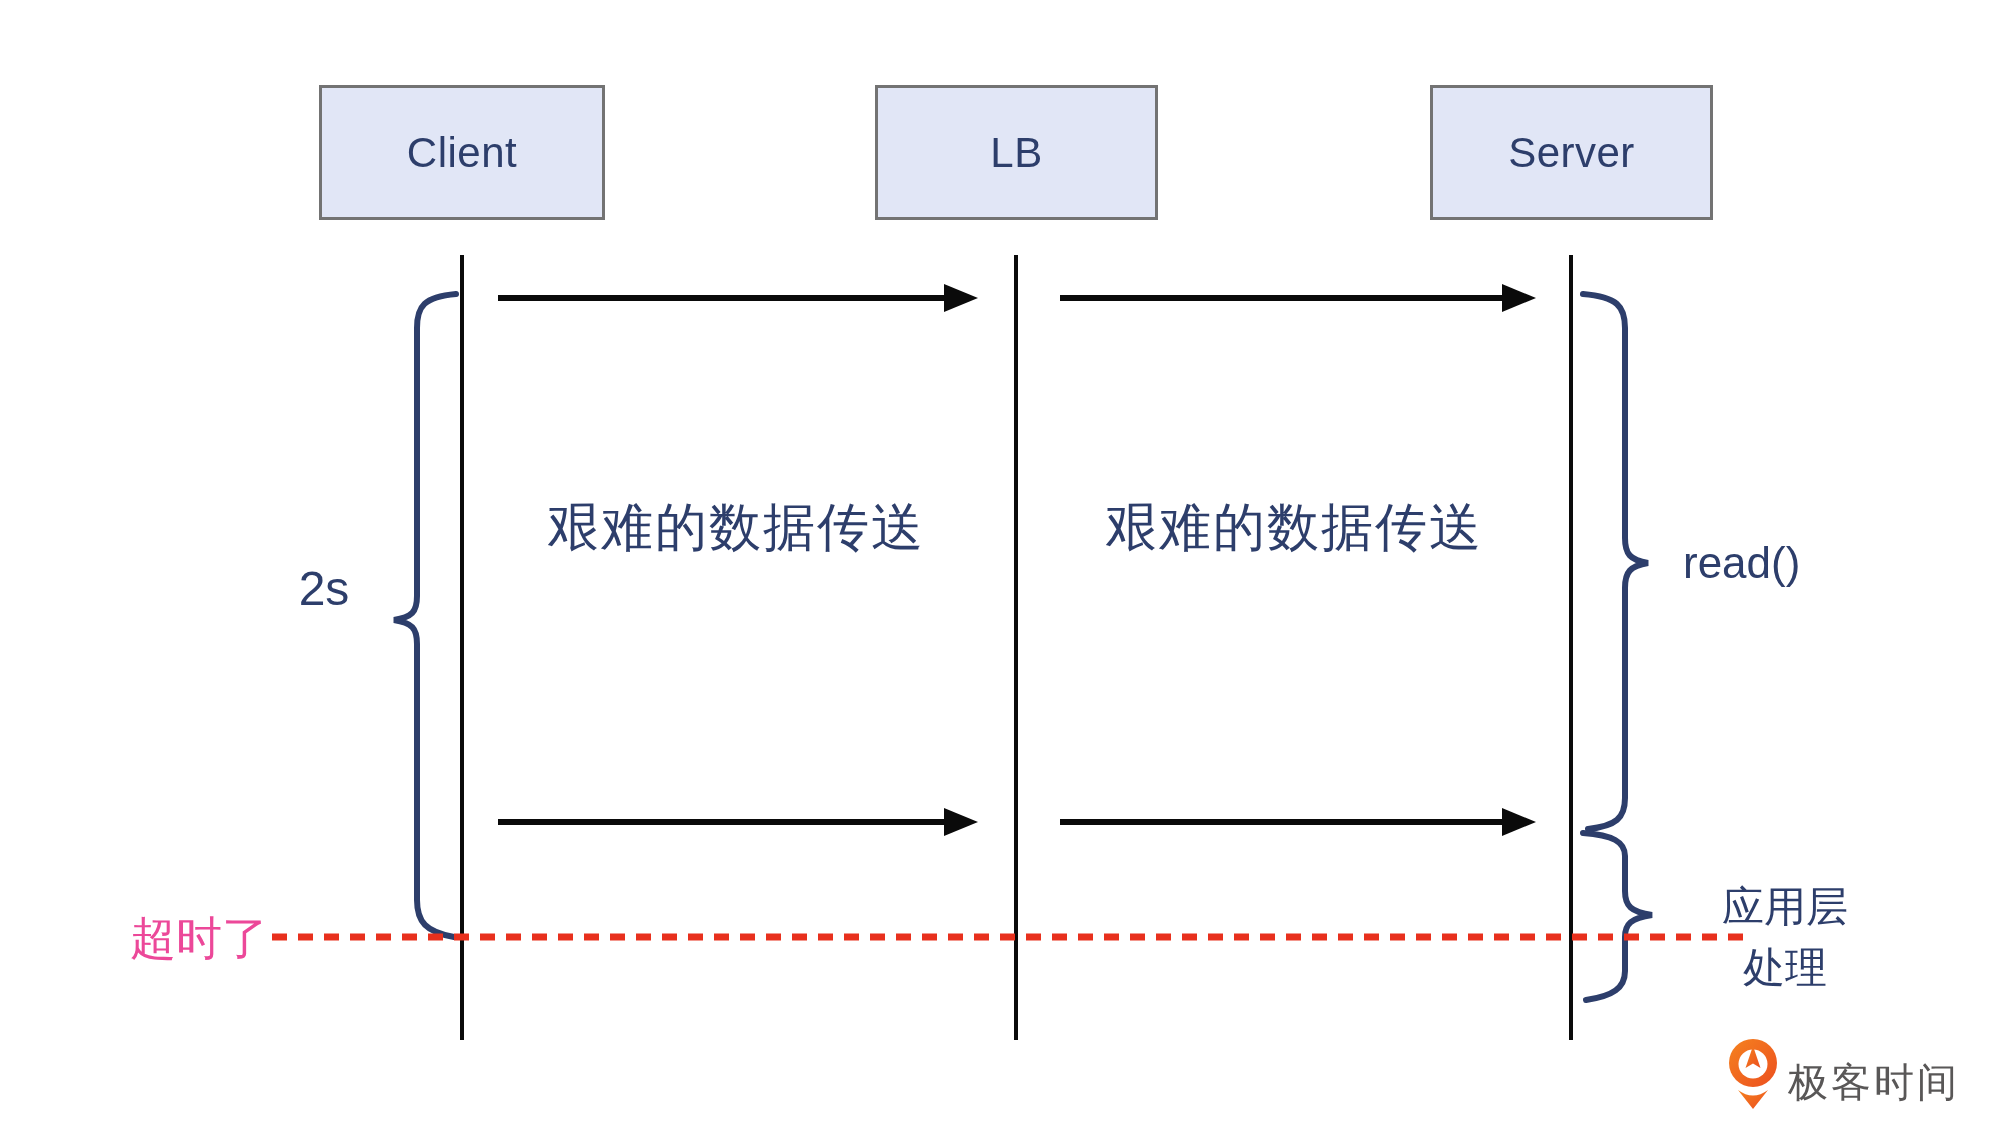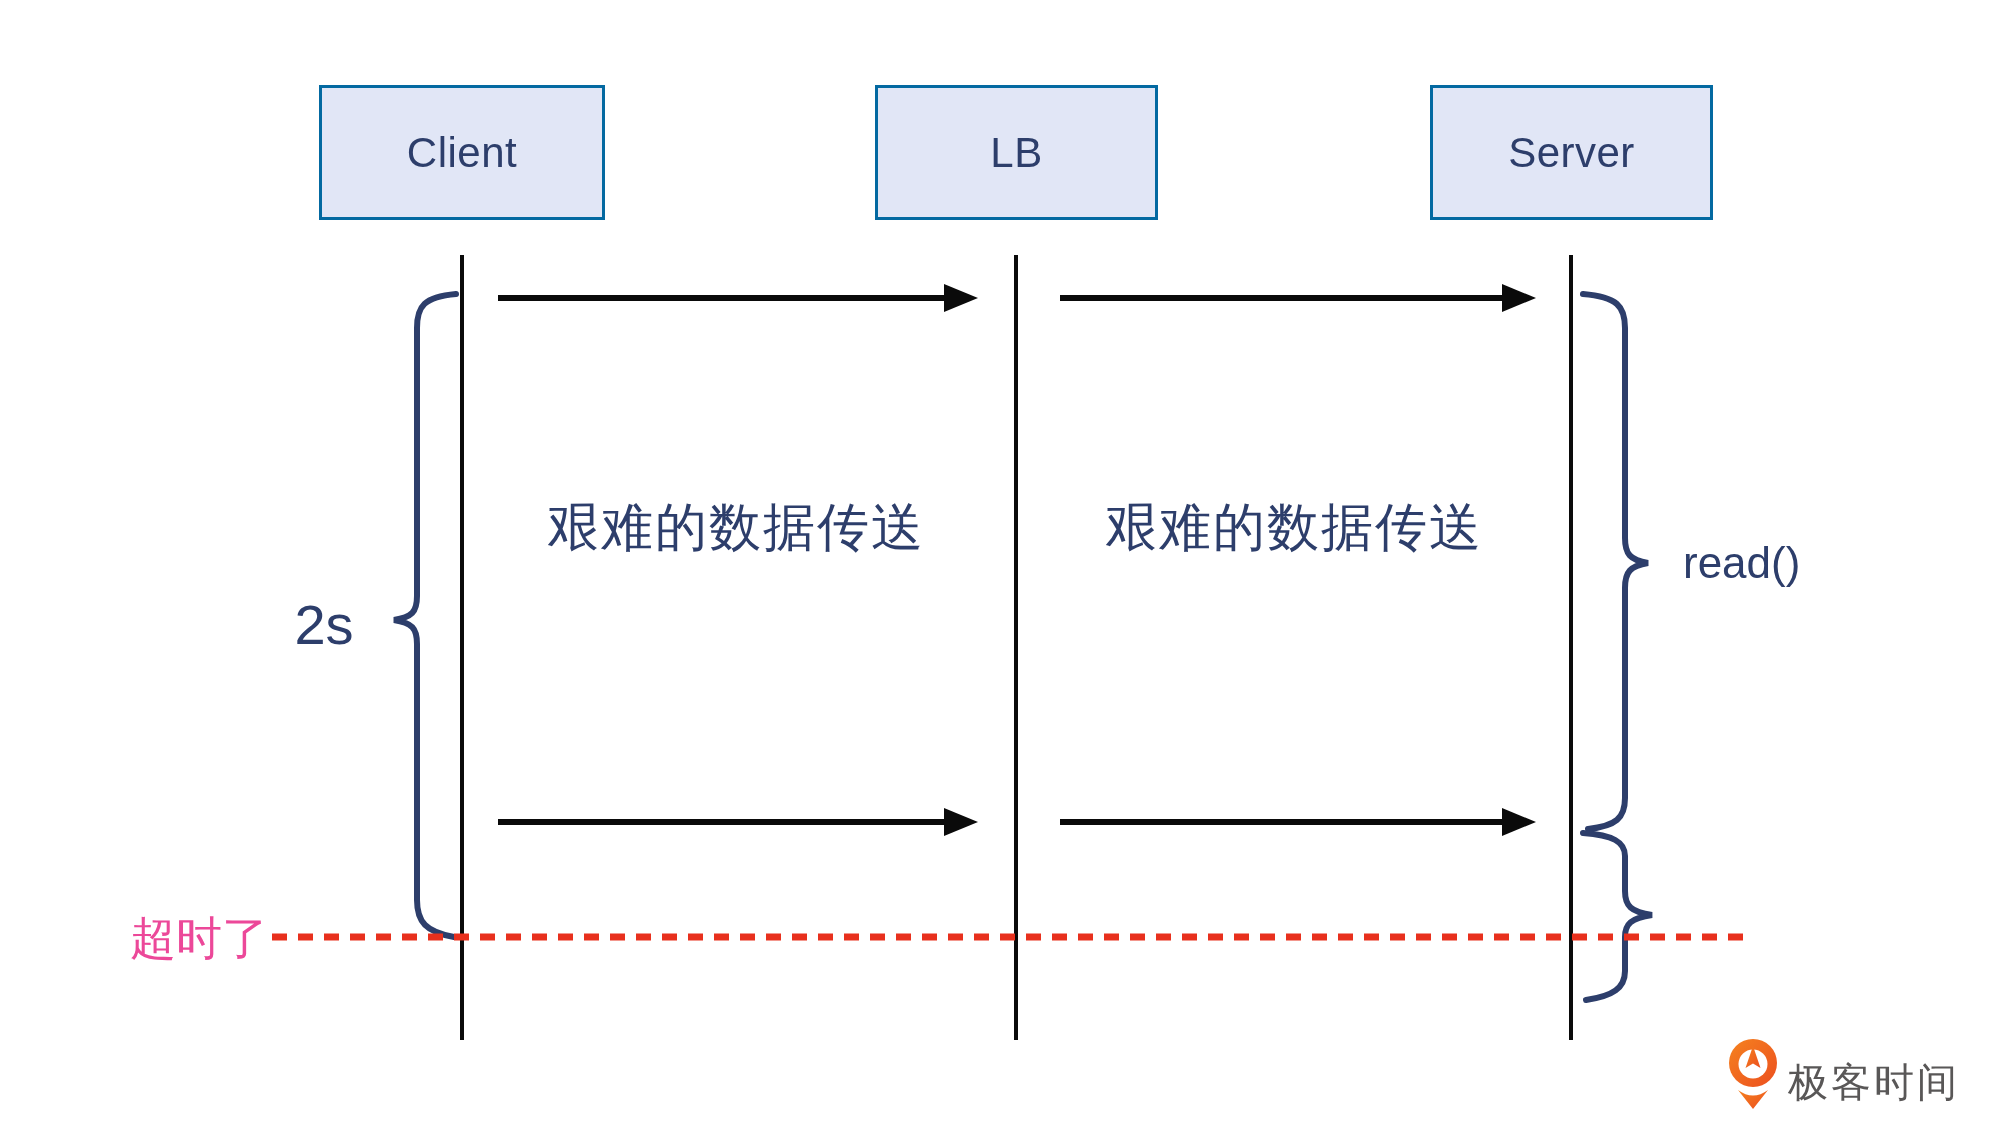--- a/index.html
+++ b/index.html
@@ -18,21 +18,21 @@
   .layer-svg {
     position: absolute;
     left: 0; top: 0;
     width: 2000px; height: 1125px;
   }
   .actor-box {
     position: absolute;
     top: 85px;
     height: 135px;
     background: #e1e6f6;
-    border: 3px solid #0369a1;
+    border: 3px solid #737373;
     box-sizing: border-box;
     display: flex;
     align-items: center;
     justify-content: center;
   }
   .actor-label {
     color: #2d3e6b;
     font-size: 42px;
     letter-spacing: 0.5px;
   }
@@ -46,24 +46,24 @@
     color: #2d3e6b;
     font-size: 52px;
     letter-spacing: 2px;
     white-space: nowrap;
   }
   .msg-1 { left: 736px;  top: 528px; }
   .msg-2 { left: 1294px; top: 528px; }
 
   .duration-label {
     position: absolute;
-    left: 324px; top: 624px;
+    left: 324px; top: 588px;
     transform: translate(-50%, -50%);
     color: #2d3e6b;
-    font-size: 56px;
+    font-size: 48px;
   }
   .read-label {
     position: absolute;
     left: 1683px; top: 563px;
     transform: translateY(-50%);
     color: #2d3e6b;
     font-size: 44px;
     white-space: nowrap;
   }
   .timeout-label {
@@ -153,20 +153,24 @@
   <div class="actor-box box-server">
     <span class="actor-label">Server</span>
   </div>
 
   <div class="msg-label msg-1">艰难的数据传送</div>
   <div class="msg-label msg-2">艰难的数据传送</div>
 
   <div class="duration-label">2s</div>
   <div class="read-label">read()</div>
   <div class="timeout-label">超时了</div>
+  <div class="applayer-label">
+    <div>应用层</div>
+    <div>处理</div>
+  </div>
 
   <div class="brand">
     <svg class="brand-icon" viewBox="0 0 50 72">
       <defs>
         <linearGradient id="og" x1="0" y1="0" x2="1" y2="1">
           <stop offset="0" stop-color="#f5821f"></stop>
           <stop offset="1" stop-color="#ec4f1f"></stop>
         </linearGradient>
       </defs>
       <circle cx="25" cy="25" r="24" fill="url(#og)"></circle>

